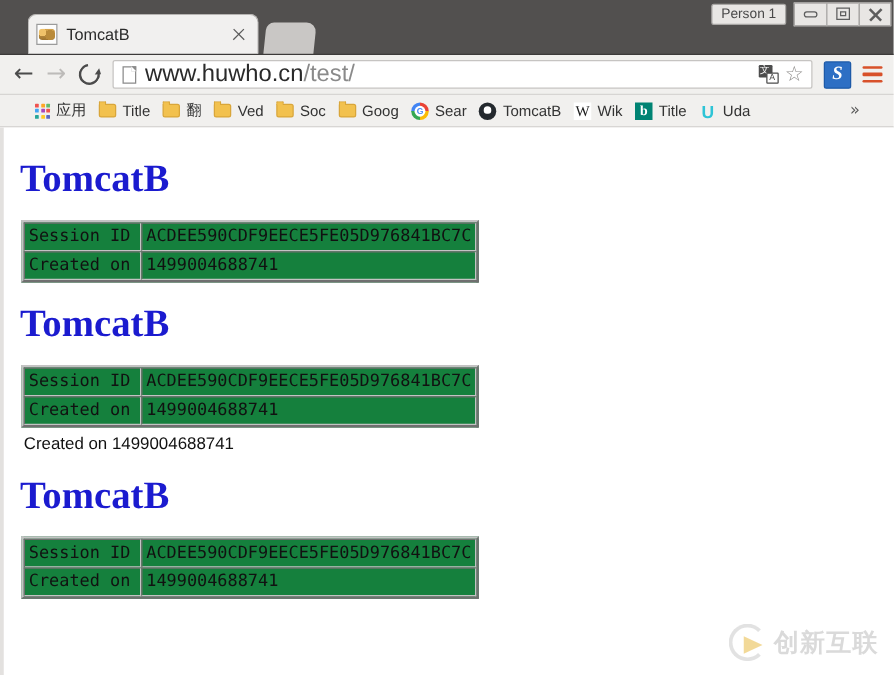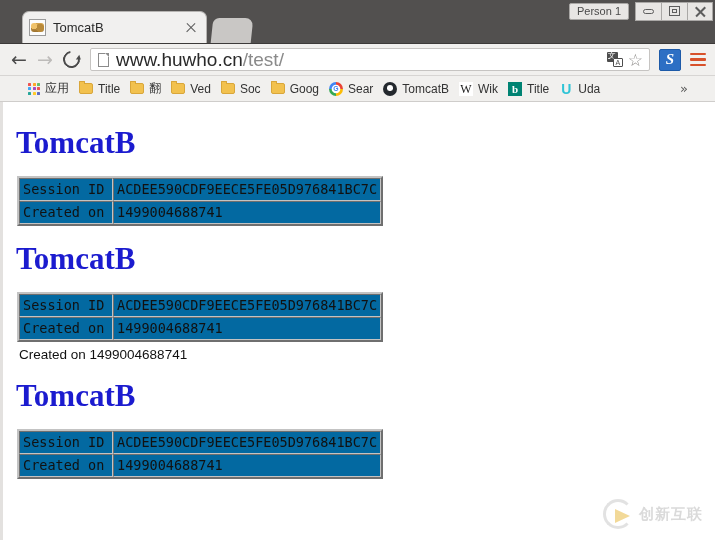--- a/index.html
+++ b/index.html
@@ -467,21 +467,21 @@
     color: #1b1bcf;
     font-weight: bold;
     margin: 17px 0 18px 2px;
     line-height: 1;
   }
   table.sess {
     border-collapse: separate;
     border-spacing: 0;
     border: 2px outset #c3c3c3;
     margin-left: 3px;
-    background: #0369a1;
+    background: #15803d;
   }
   table.sess td {
     border: 1px inset #c3c3c3;
     font-family: "DejaVu Sans Mono", monospace;
     font-size: 13.5px;
     color: #111;
     padding: 2px 3px;
     line-height: 17px;
     white-space: nowrap;
   }
@@ -518,21 +518,21 @@
     content: "";
     position: absolute;
     left: 9px; top: 7px;
     width: 0; height: 0;
     border-left: 15px solid #e8b73c;
     border-top: 7px solid transparent;
     border-bottom: 7px solid transparent;
   }
   .wm-text {
     font-family: "DejaVu Sans", sans-serif;
-    font-size: 15px;
+    font-size: 20px;
     font-weight: bold;
     color: #b9b9b9;
     letter-spacing: 1px;
   }
 </style>
 </head>
 <body>
 
 <div class="browser">
 

